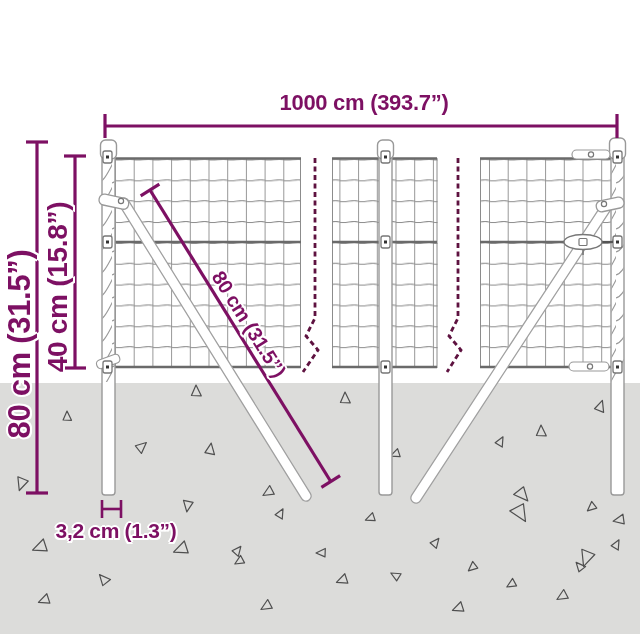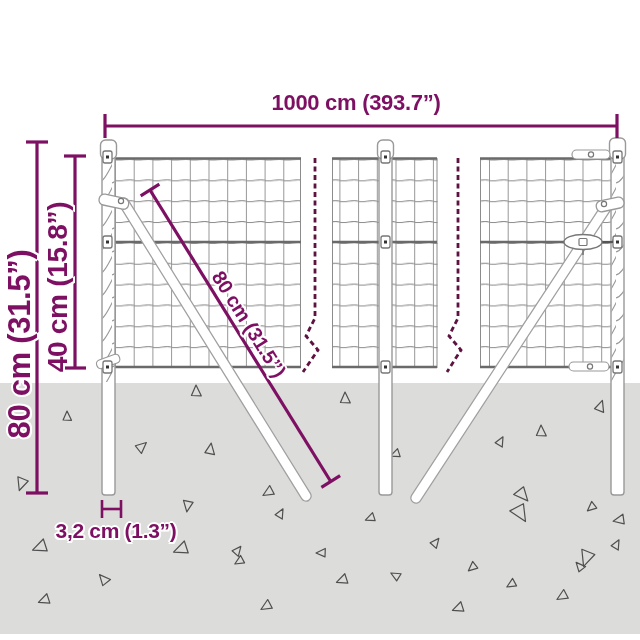--- a/index.html
+++ b/index.html
@@ -12,21 +12,21 @@
   .dim-label{
     position:absolute;
     color:#7D1063;
     font-weight:bold;
     text-align:center;
     letter-spacing:-0.3px;
     white-space:nowrap;
     text-shadow:-2px 0 0 #fff,2px 0 0 #fff,0 -2px 0 #fff,0 2px 0 #fff,
                 -1.5px -1.5px 0 #fff,1.5px -1.5px 0 #fff,-1.5px 1.5px 0 #fff,1.5px 1.5px 0 #fff;
   }
-  .lbl-top{left:196px;top:89px;width:320px;height:28px;font-size:22px;line-height:28px;}
+  .lbl-top{left:204px;top:89px;width:320px;height:28px;font-size:22px;line-height:28px;}
   .lbl-height-total{left:-90px;top:326px;width:220px;height:36px;font-size:31px;line-height:36px;
     transform:rotate(-90deg);transform-origin:center;}
   .lbl-height-mesh{left:-42px;top:271px;width:200px;height:32px;font-size:28px;line-height:32px;
     transform:rotate(-90deg);transform-origin:center;}
   .lbl-brace{left:169px;top:311px;width:160px;height:26px;font-size:20px;line-height:26px;
     transform:rotate(58deg);transform-origin:center;}
   .lbl-post{left:-4px;top:518px;width:240px;height:26px;font-size:21px;line-height:26px;}
   .tri{fill:none;stroke:#4F4F4F;stroke-width:1.2;stroke-linejoin:round;}
 </style>
 </head>

